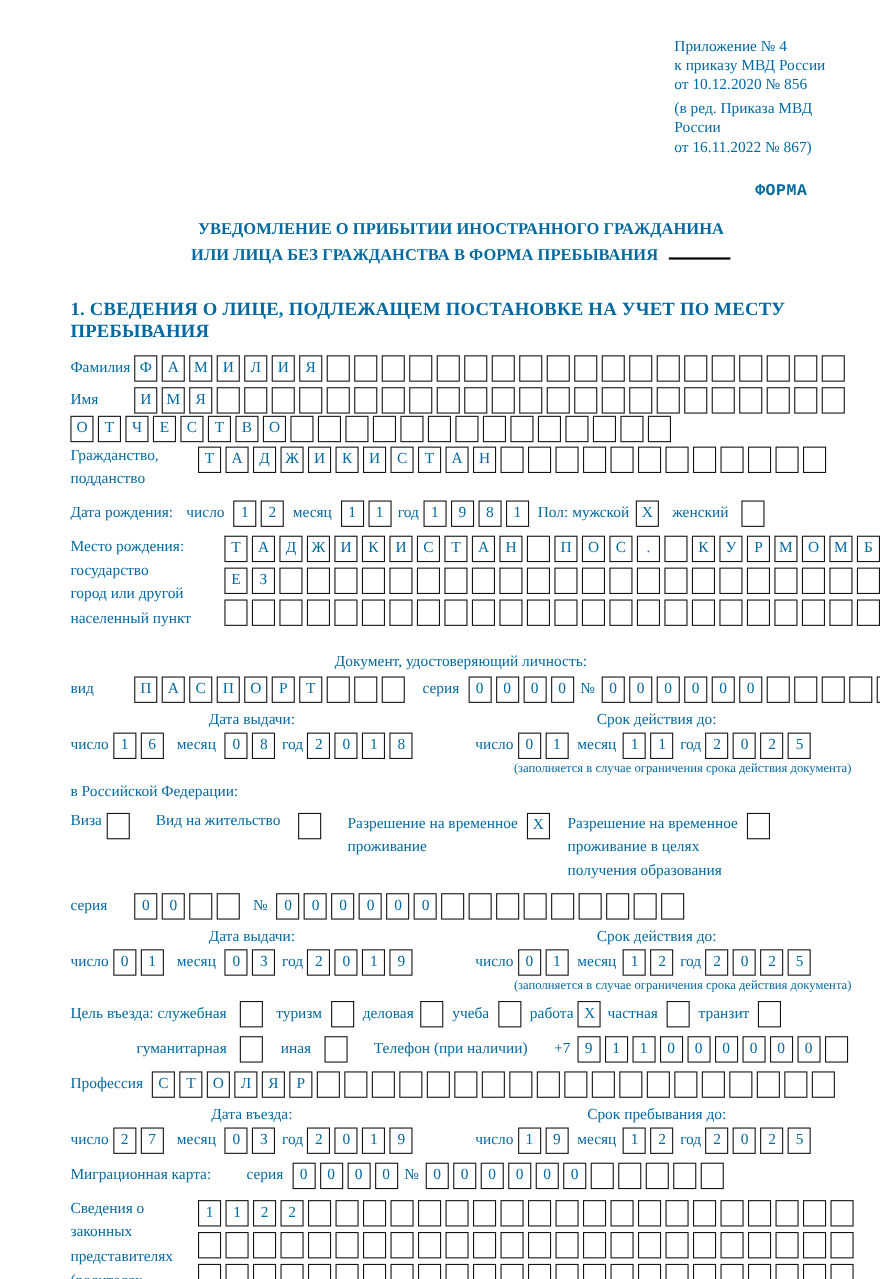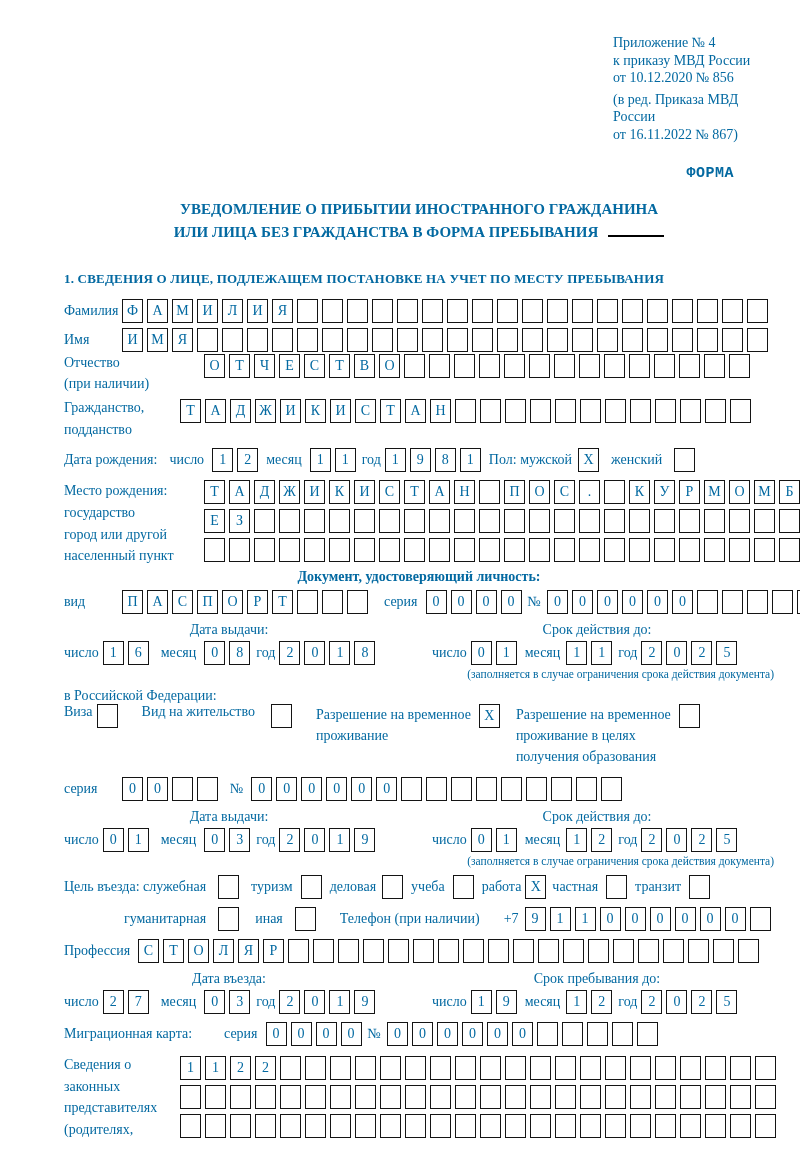--- a/index.html
+++ b/index.html
@@ -7,50 +7,50 @@
   .page {
     width:800px; height:1163px; margin:0 auto; background:#ffffff; color:#0369a1;
     font-family:"Liberation Serif","DejaVu Serif",serif; font-size:14px;
     padding:34px 26px 18px 64px; position:relative; overflow:hidden;
   }
   .hdr-block { margin-left:549px; line-height:1.25; }
   .hdr-block .sub { margin-top:4px; }
   .forma { text-align:right; font-weight:bold; margin:22px 40px 0 0; font-size:15px; letter-spacing:.5px;font-family:Liberation Mono, monospace; }
   .title { text-align:center; font-weight:bold; font-size:15px; margin-top:16px; line-height:1.55; }
   .u-line { display:inline-block; width:56px; border-bottom:2px solid #000; height:14px; margin-left:10px; }
-  .sec-head { font-weight:bold; font-size:13px; margin-top:26px; letter-spacing:.2px; }
+  .sec-head { font-weight:bold; font-size:17px; margin-top:26px; letter-spacing:.2px; }
 
   .boxes { display:inline-flex; gap:4px; flex:none; }
   .cell {
     width:21px; height:24px; border:1.6px solid #141414; background:#fff;
     display:inline-flex; align-items:center; justify-content:center;
     font-size:14px; flex:none;
   }
   .row { display:flex; align-items:center; margin-top:5px; }
   .row-top { display:flex; align-items:flex-start; }
   .lbl { flex:none; }
   .gap4{width:4px;flex:none}.gap6{width:6px;flex:none}.gap8{width:8px;flex:none}
   .gap12{width:12px;flex:none}.gap16{width:16px;flex:none}.gap24{width:24px;flex:none}
 
   .w58{width:58px;flex:none}.w116{width:116px;flex:none}.w140{width:140px;flex:none}
   .mt8{margin-top:8px}.mt10{margin-top:10px}.mt12{margin-top:12px}
 
-  .center-bold { text-align:center; font-weight:bold; margin-top:2px; }
+  .center-bold { text-align:center; font-weight:normal; margin-top:20px; }
   .stack { display:flex; flex-direction:column; gap:5px; }
   .lines { line-height:1.55; }
 
   .dates-row { display:flex; margin-top:8px; }
   .date-col-l { width:368px; flex:none; }
   .date-col-r { flex:1; }
   .date-head-l { text-align:center; width:330px; }
   .date-head-r { text-align:center; width:330px; }
   .date-fields { display:flex; align-items:center; margin-top:3px; }
   .footnote { font-size:11.5px; margin-top:3px; text-align:right; }
 
-  .chk-row { display:flex; align-items:flex-start; }
+  .chk-row { display:flex; align-items:flex-start; margin-top:10px; }
   .chk-opt { display:flex; align-items:flex-start; }
   .chk-lines { text-align:left; line-height:1.5; }
 </style>
 </head>
 <body>
 
 <div class="page">
 
   <div class="hdr-block">
     <div>Приложение № 4</div>
@@ -126,23 +126,20 @@
         <span class="cell"></span>
         <span class="cell"></span>
         <span class="cell"></span>
         <span class="cell"></span>
         <span class="cell"></span>
         <span class="cell"></span>
       </span>
   </div>
 
   <div class="row-top">
-    <span class="lbl w140 lines">
-      <span>Отчество</span><br><span>(при наличии)</span>
-    </span>
     <span class="boxes" style="margin-top:2px">
         <span class="cell">О</span>
         <span class="cell">Т</span>
         <span class="cell">Ч</span>
         <span class="cell">Е</span>
         <span class="cell">С</span>
         <span class="cell">Т</span>
         <span class="cell">В</span>
         <span class="cell">О</span>
         <span class="cell"></span>

